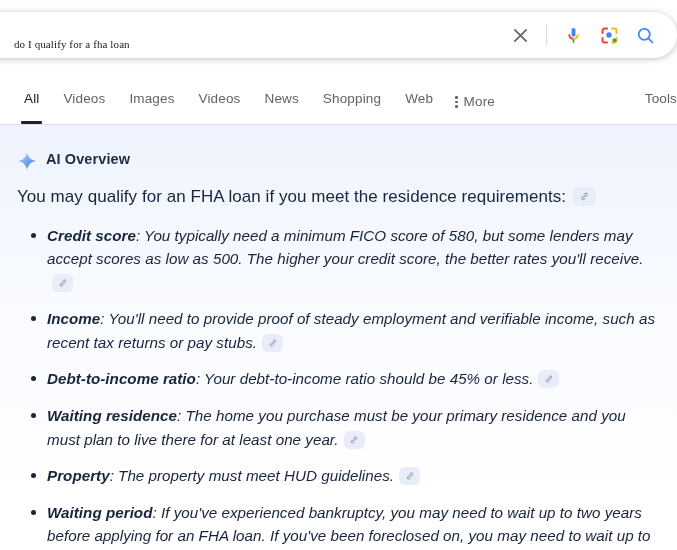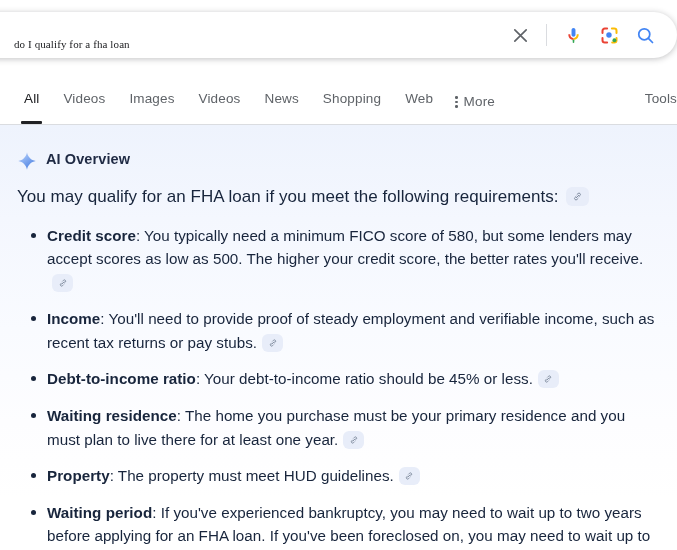--- a/index.html
+++ b/index.html
@@ -191,20 +191,21 @@
     padding: 0 16px 0 47px;
     list-style: none;
   }
   .bullets li {
     position: relative;
     font-size: 15.2px;
     line-height: 1.55;
     color: #18253c;
     margin-bottom: 13px;
     letter-spacing: 0.02px;
+    font-style: italic;
   }
   .bullets li::before {
     content: "";
     position: absolute;
     left: -16px;
     top: 9px;
     width: 5px; height: 5px;
     border-radius: 50%;
     background: #18253c;
   }
@@ -316,21 +317,21 @@
             <stop offset="45%" stop-color="#8ab0f2"></stop>
             <stop offset="100%" stop-color="#4a7fe0"></stop>
           </linearGradient>
         </defs>
         <path d="M12 1.5 C12.9 7.1 16.9 11.1 22.5 12 C16.9 12.9 12.9 16.9 12 22.5 C11.1 16.9 7.1 12.9 1.5 12 C7.1 11.1 11.1 7.1 12 1.5 Z" fill="url(#sparkGrad)"></path>
       </svg>
       <span class="ai-title">AI Overview</span>
     </div>
 
     <div class="ai-heading">
-      <span>You may qualify for an FHA loan if you meet the following requirements:</span><span class="chip heading-chip">
+      <span>You may qualify for an FHA loan if you meet the residence requirements:</span><span class="chip heading-chip">
           <svg width="11" height="11" viewBox="0 0 24 24" aria-hidden="true">
             <path d="M9.3 14.7 L14.7 9.3" stroke="#7a8699" stroke-width="2" stroke-linecap="round" fill="none"></path>
             <path d="M11 7.6 L13.1 5.5 a3.1 3.1 0 0 1 4.4 4.4 L15.4 12" stroke="#7a8699" stroke-width="2" stroke-linecap="round" fill="none"></path>
             <path d="M13 16.4 L10.9 18.5 a3.1 3.1 0 0 1 -4.4 -4.4 L8.6 12" stroke="#7a8699" stroke-width="2" stroke-linecap="round" fill="none"></path>
           </svg>
         </span>
     </div>
 
     <ul class="bullets">
 

